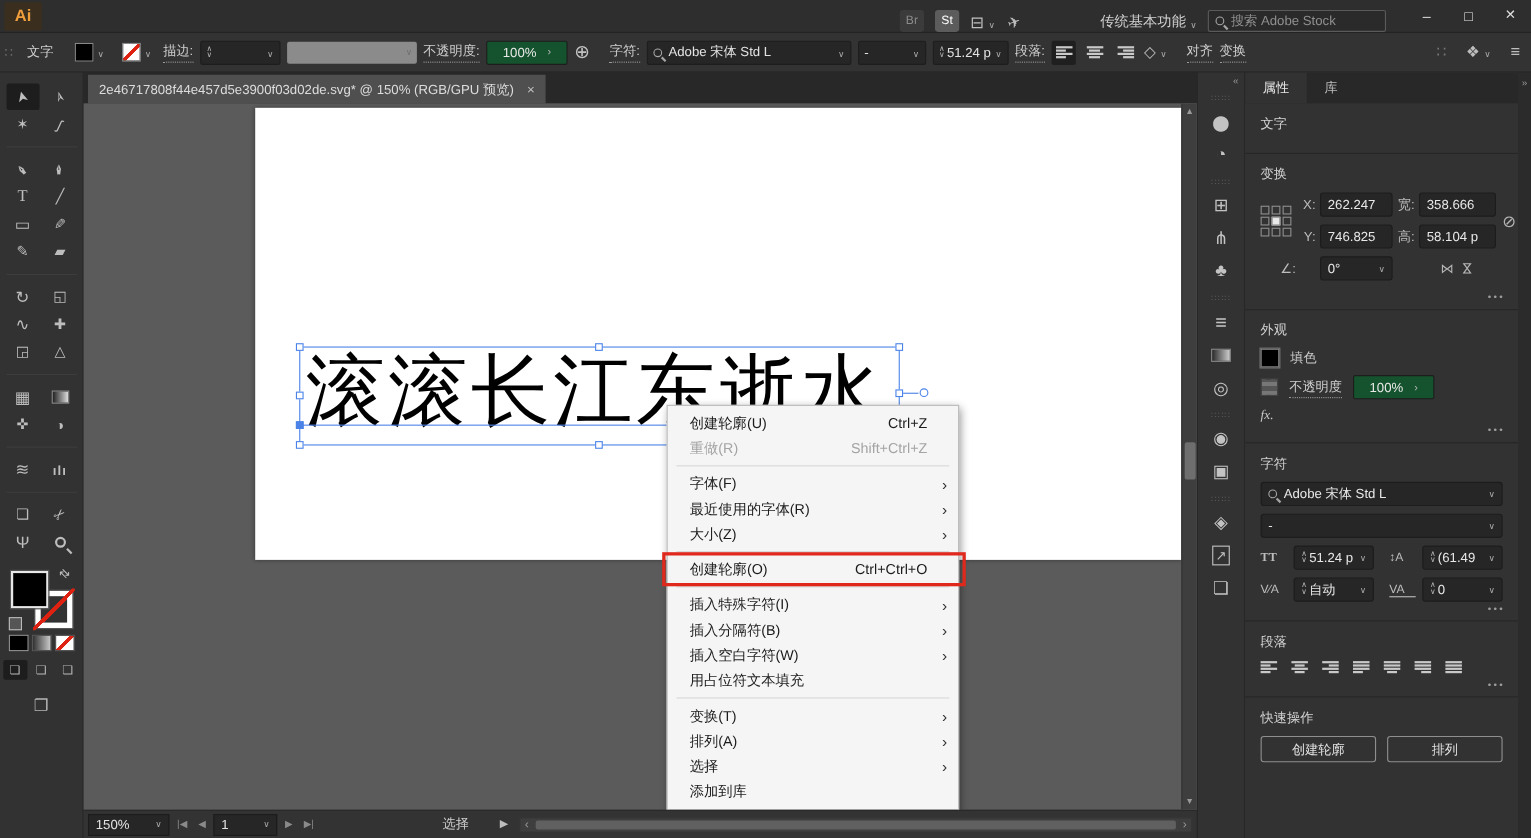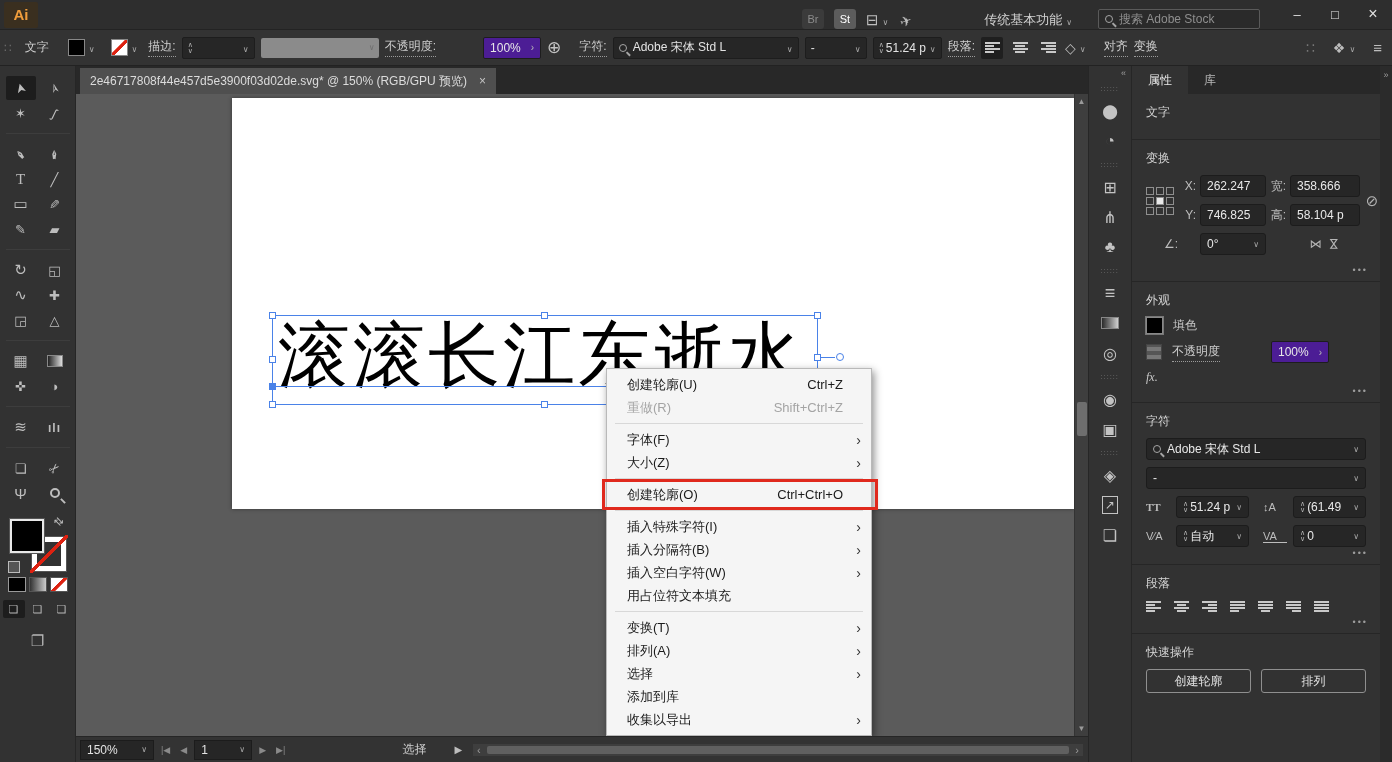--- a/index.html
+++ b/index.html
@@ -13,21 +13,21 @@
   .menu-item { padding:0 13px; line-height:30px; color:#d6d6d6; cursor:default; }
   .mb-right { margin-left:auto; display:flex; align-items:flex-end; height:100%; }
   .badge { width:22px; height:20px; border-radius:3px; font-size:11px; display:flex; align-items:center; justify-content:center; margin-right:10px; }
   .badge.br { background:#3b3b3b; color:#8b8b8b; }
   .badge.st { background:#5c5c5c; color:#fff; }
   .mb-ic { color:#bdbdbd; margin-right:12px; display:flex; align-items:center; }
   .g-layout::before { content:"⊟"; font-size:15px; }
   .g-rocket::before { content:"✈"; font-size:14px; display:inline-block; transform:rotate(-20deg); }
   .chev::after { content:"∨"; font-size:8px; color:#a8a8a8; margin-left:4px; }
   .workspace { color:#d2d2d2; margin:0 10px 0 60px; display:flex; align-items:center; }
-  .searchbox { display:flex; align-items:center; width:162px; height:20px; border:1px solid #5a5a5a; background:#2a2a2a; border-radius:2px; padding:0 6px; margin-right:18px;margin-left:16px; }
+  .searchbox { display:flex; align-items:center; width:162px; height:20px; border:1px solid #5a5a5a; background:#2a2a2a; border-radius:2px; padding:0 6px; margin-right:18px; }
   .mag { position:relative; width:8px; height:8px; border:1.5px solid #a5a5a5; border-radius:50%; flex:none; }
   .mag::after { content:""; position:absolute; width:5px; height:1.5px; background:#a5a5a5; transform:rotate(45deg); left:6px; top:8px; }
   .searchbox input { background:transparent; border:none; outline:none; color:#cfcfcf; font-size:12px; width:100%; margin-left:6px; }
   .searchbox input::placeholder { color:#8f8f8f; }
   .wc { width:38px; height:30px; display:flex; align-items:center; justify-content:center; color:#e0e0e0; font-size:13px; }
   .wc-min::before { content:"–"; }
   .wc-max::before { content:"□"; }
   .wc-close::before { content:"×"; font-size:16px; }
 
   
@@ -38,21 +38,21 @@
   .swatch { width:17px; height:17px; border:1px solid #888; }
   .swatch.black { background:#000; }
   .swatch.none { background:linear-gradient(135deg,#fff 42%,#d21 44%,#d21 58%,#fff 60%); }
   .dd { display:flex; align-items:center; height:22px; background:#262626; border:1px solid #1d1d1d; border-radius:2px; padding:0 5px; color:#e3e3e3; }
   .dd.noborder { background:transparent; border:none; }
   .stp { display:flex; flex-direction:column; justify-content:center; line-height:6px; margin-right:2px; }
   .stp span { font-size:7px; color:#b5b5b5; }
   .stp .u::before { content:"∧"; } .stp .d::before { content:"∨"; }
   .var-width { width:118px; height:20px; background:#8b8b8b; border-radius:2px; display:flex; align-items:center; justify-content:flex-end; padding-right:4px; }
   .var-width::after { content:"∨"; font-size:8px; color:#6f6f6f; }
-  .fld { display:flex; align-items:center; height:22px; background:#4c1d95; border:1px solid #1d1d1d; border-radius:2px; padding:0 6px; color:#e8e8e8;margin-left:41px; }
+  .fld { display:flex; align-items:center; height:22px; background:#14532d; border:1px solid #1d1d1d; border-radius:2px; padding:0 14px; color:#e8e8e8; }
   .fld .arr { margin-left:10px; color:#b9b9b9; font-size:10px; }
   .g-recolor::before { content:"⊕"; font-size:17px; color:#c2c2c2; }
   .alni { width:22px; height:22px; display:flex; align-items:center; justify-content:center; border-radius:2px; }
   .alni.active { background:#1f1f1f; }
   .al { width:15px; height:13px; display:flex; flex-direction:column; justify-content:space-between; padding:1px 0; }
   .al .ln { height:1.6px; background:#c9c9c9; width:100%; }
   .al-left .ln:nth-child(even) { width:62%; }
   .al-center .ln:nth-child(even) { width:62%; margin:0 auto; }
   .al-right .ln:nth-child(even) { width:62%; margin-left:auto; }
   .al-jleft .ln:last-child { width:62%; }
@@ -502,20 +502,24 @@
           <div class="mi disabled">
               <span>重做(R)</span>
               <span class="sc">Shift+Ctrl+Z</span>
             </div>
           <div class="msep"></div>
           <div class="mi">
               <span>字体(F)</span>
               <span class="sub"></span>
             </div>
           <div class="mi">
+              <span>最近使用的字体(R)</span>
+              <span class="sub"></span>
+            </div>
+          <div class="mi">
               <span>大小(Z)</span>
               <span class="sub"></span>
             </div>
           <div class="msep"></div>
           <div class="mi">
             <span>创建轮廓(O)</span>
             <span class="sc">Ctrl+Ctrl+O</span>
             <span class="red-annot"></span>
           </div>
           <div class="msep"></div>

